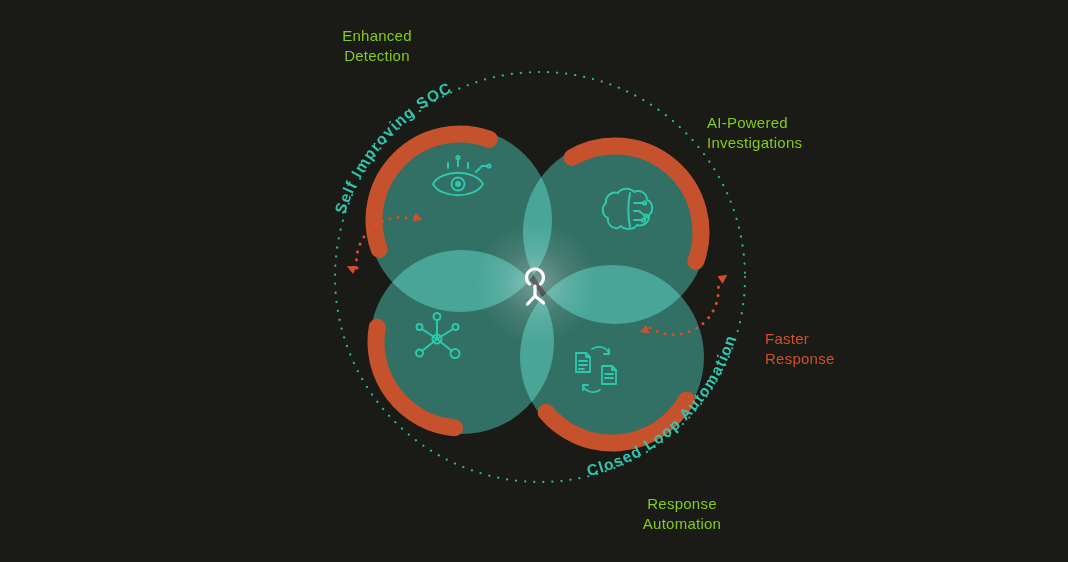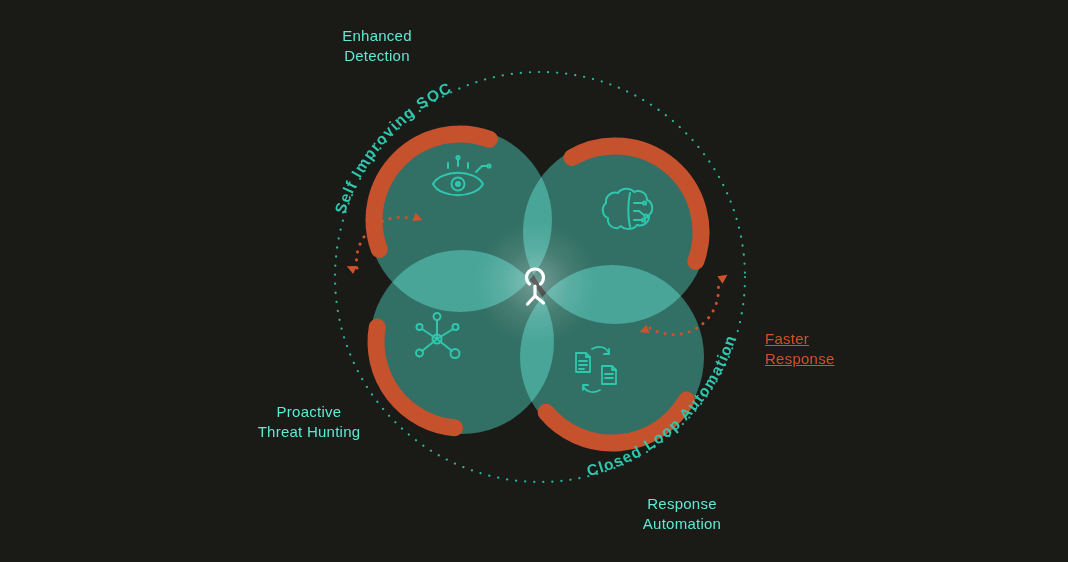--- a/index.html
+++ b/index.html
@@ -4,21 +4,21 @@
 <style>
   html,body{margin:0;padding:0;background:#1a1a17;}
   .stage{
     position:relative;width:1068px;height:562px;overflow:hidden;
     background:#1a1a17;
     font-family:"Liberation Sans","DejaVu Sans",sans-serif;
   }
   .stage svg{position:absolute;left:0;top:0;}
   .lbl{
     position:absolute;font-size:15px;line-height:1.3;font-weight:500;
-    letter-spacing:.25px;color:#5eead4;white-space:pre-line;
+    letter-spacing:.25px;color:#84cc16;white-space:pre-line;
   }
   .lbl.centered{transform:translateX(-50%);text-align:center;}
   .lbl.orange{color:#d4502a;}
   .arc-text{
     font-family:"Liberation Sans","DejaVu Sans",sans-serif;
     font-size:15.5px;font-weight:600;letter-spacing:1.3px;fill:#2fc7ad;
   }
 </style>
 </head>
 <body>
@@ -129,24 +129,24 @@
       <textPath href="#arcTL" startOffset="6">Self Improving SOC</textPath>
     </text>
     <text class="arc-text">
       <textPath href="#arcBR" startOffset="6">Closed Loop Automation</textPath>
     </text>
   </svg>
 
   <div class="lbl centered" style="left:377px;top:26px;">Enhanced
 Detection</div>
 
+  <div class="lbl" style="left:707px;top:113px;">AI-Powered
+Investigations</div>
 
 
-  <div class="lbl orange" style="left:765px;top:329px;text-decoration:underline;">Faster
+  <div class="lbl orange" style="left:765px;top:329px;">Faster
 Response</div>
 
-  <div class="lbl centered" style="left:309px;top:402px;">Proactive
-Threat Hunting</div>
 
   <div class="lbl centered" style="left:682px;top:494px;">Response
 Automation</div>
 
 </div>
 
 </body></html>

